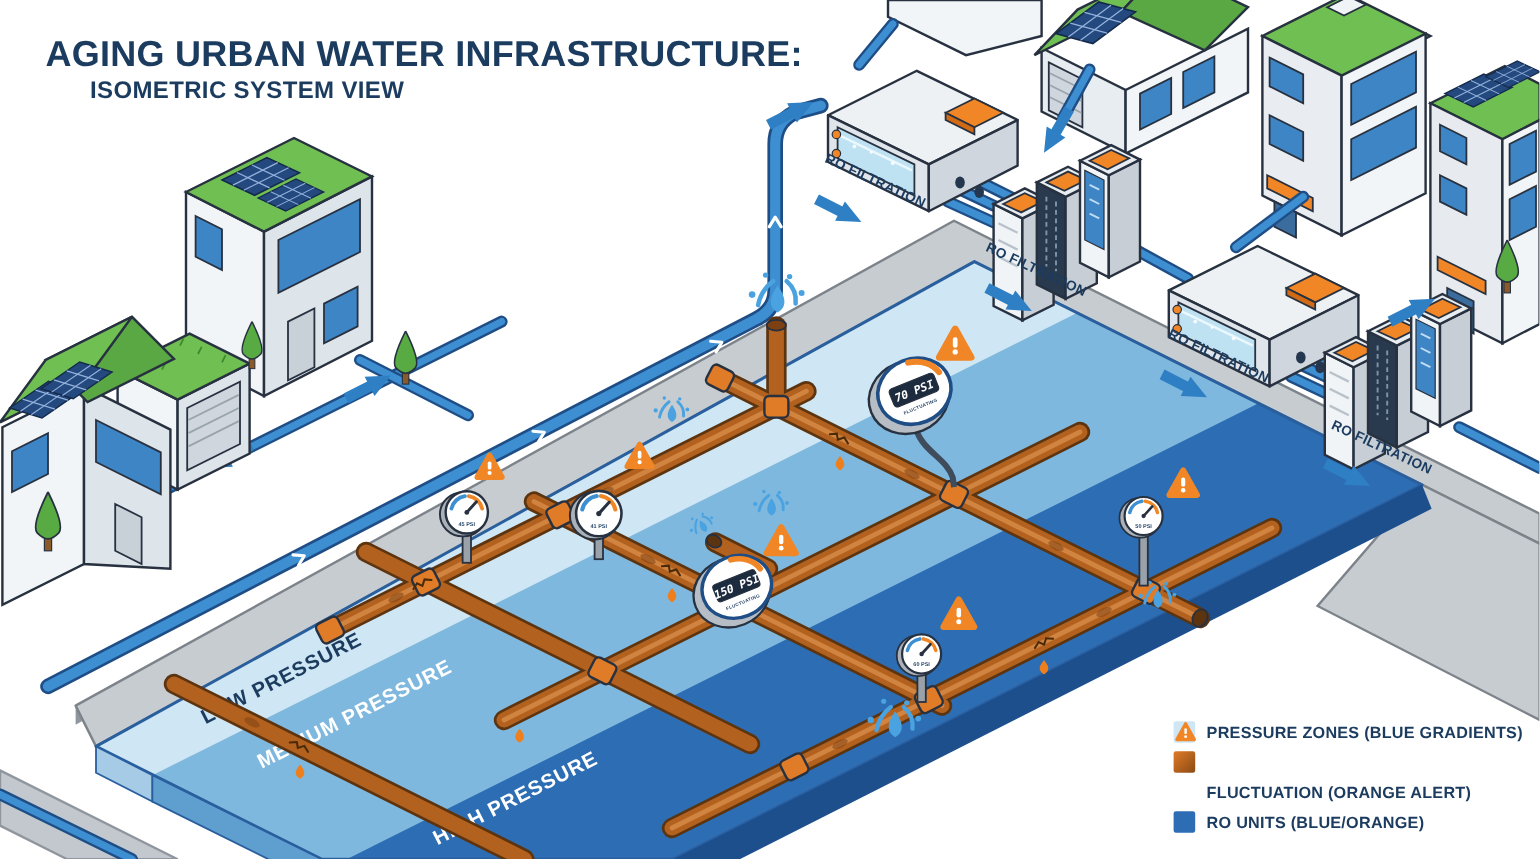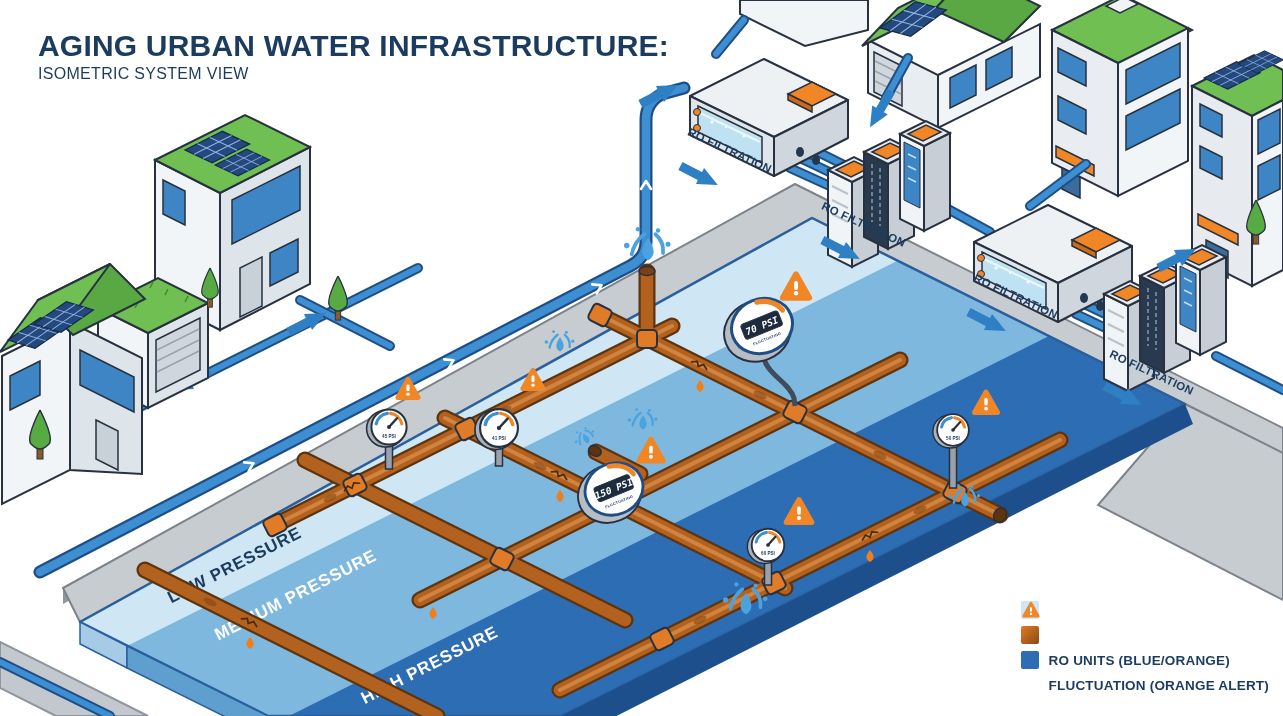--- a/index.html
+++ b/index.html
@@ -11,21 +11,21 @@
     --alert:#f08626; --green:#6fbf53; --green-dark:#4f9a3a;
     --solar:#24497f; --wall:#f2f5f7; --wall-shade:#dde4ea;
     --window:#3e85c6; --splash:#4aa3e0; --display-bg:#1d2b3e;
   }
   html,body{margin:0;padding:0;background:#fff;}
   .stage{position:relative;width:1283px;height:716px;background:#fff;overflow:hidden;
          font-family:"Liberation Sans","DejaVu Sans",sans-serif;}
   svg{position:absolute;left:0;top:0;}
   .title{position:absolute;left:38px;top:28px;color:var(--navy);line-height:1.2;z-index:5;}
   .title .l1{font-size:30px;font-weight:bold;letter-spacing:.2px;}
-  .title .l2{font-size:16px;font-weight:400;letter-spacing:.3px;}
+  .title .l2{font-size:20px;font-weight:700;letter-spacing:.3px;margin-left:37px;}
   .legend{position:absolute;right:14px;bottom:22px;z-index:5;display:flex;flex-direction:column;gap:7px;}
   .lrow{display:flex;align-items:center;gap:10px;}
   .lsw{width:18px;height:18px;border-radius:2px;flex:0 0 auto;}
   .lsw.zone{background:var(--zone-low);}
   .lsw.pipe{background:linear-gradient(135deg,#e07b28,#8a4a14);}
   .lsw.ro{background:var(--zone-high);}
   .lsw.tri{background:none;display:flex;align-items:center;justify-content:center;}
   .ltx{font-size:13.5px;font-weight:bold;color:var(--navy);letter-spacing:.2px;white-space:nowrap;}
   
   .po{stroke:var(--pipe-dark);stroke-width:17;fill:none;stroke-linecap:round;}
@@ -447,33 +447,34 @@
 </svg>
 
 <div class="title">
   <div class="l1">AGING URBAN WATER INFRASTRUCTURE:</div>
   <div class="l2">ISOMETRIC SYSTEM VIEW</div>
 </div>
 
 <div class="legend">
   <div class="lrow">
     <span class="lsw zone"></span>
+    <span class="ltx">PRESSURE ZONES (BLUE GRADIENTS)</span>
   </div>
   <div class="lrow">
     <span class="lsw pipe"></span>
-  </div>
-  <div class="lrow">
-    <span class="lsw ro"></span>
-    <span class="ltx">RO UNITS (BLUE/ORANGE)</span>
   </div>
   <div class="lrow">
     <span class="lsw tri">
       <svg width="20" height="18" viewBox="-13 -14 26 26">
         <polygon points="0,-11 10.5,8 -10.5,8" fill="#f08626" stroke="#f08626" stroke-width="4" stroke-linejoin="round"></polygon>
         <rect x="-1.5" y="-5.5" width="3" height="7" rx="1.4" fill="#fff"></rect>
         <circle cx="0" cy="4.6" r="1.7" fill="#fff"></circle>
       </svg>
     </span>
     <span class="ltx">FLUCTUATION (ORANGE ALERT)</span>
   </div>
+  <div class="lrow">
+    <span class="lsw ro"></span>
+    <span class="ltx">RO UNITS (BLUE/ORANGE)</span>
+  </div>
 </div>
 
 </div>
 
 </body></html>

